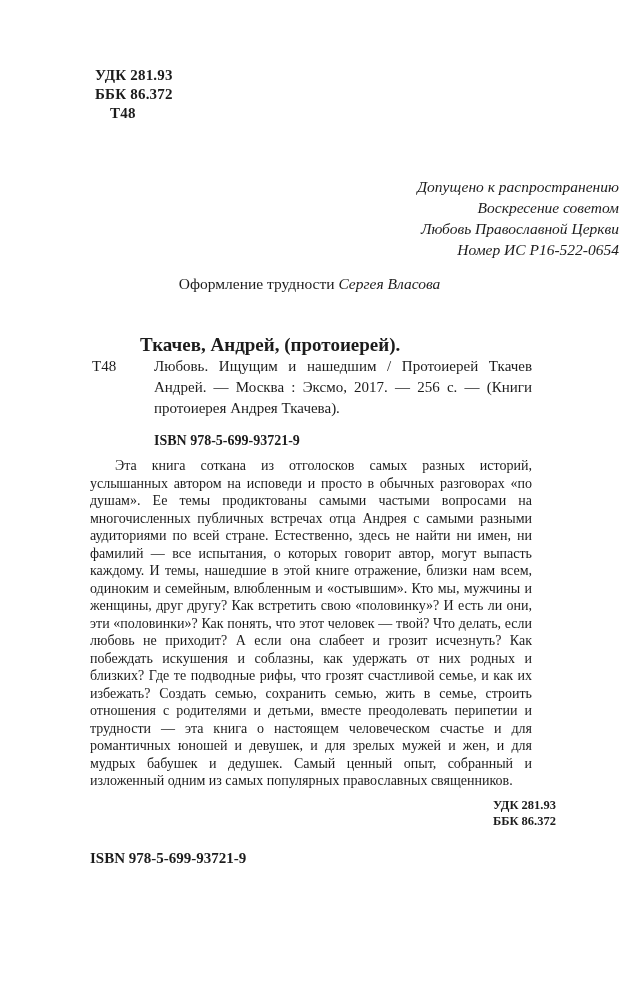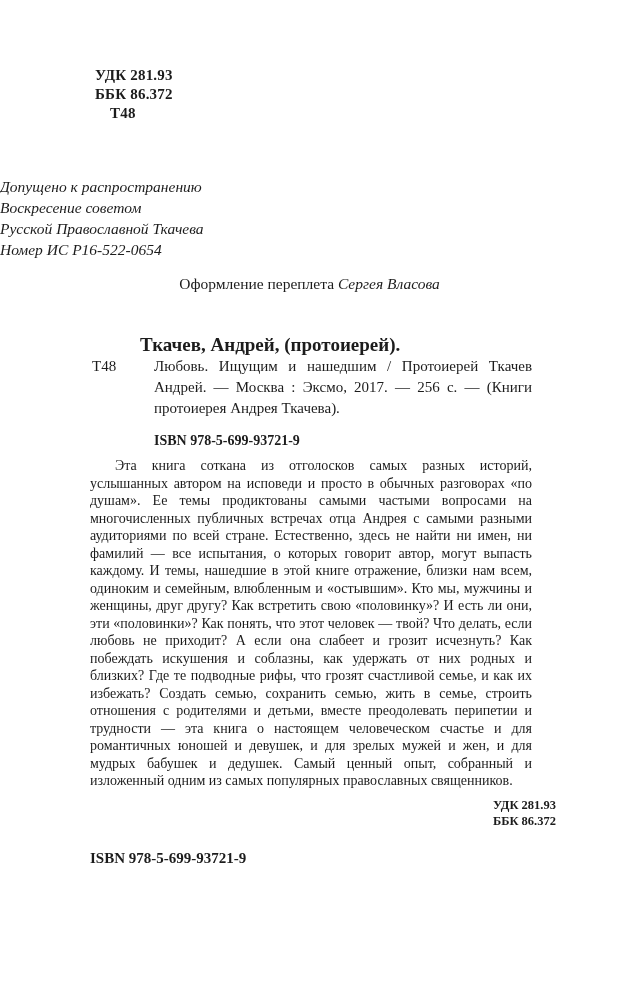--- a/index.html
+++ b/index.html
@@ -20,21 +20,21 @@
     margin: 66px 0 0 95px;
     font-weight: bold;
     font-size: 15px;
     line-height: 19px;
     letter-spacing: 0.2px;
   }
   .top-codes .t48 { padding-left: 15px; }
 
   .approval {
     margin-top: 53px;
-    text-align: left;
+    text-align: right;
     font-style: italic;
     font-size: 15.5px;
     line-height: 21px;
   }
   .design-credit {
     margin-top: 14px;
     text-align: center;
     font-size: 15.5px;
     line-height: 19px;
   }
@@ -111,26 +111,26 @@
 
   <div class="top-codes">
     <div>УДК 281.93</div>
     <div>ББК 86.372</div>
     <div class="t48">Т48</div>
   </div>
 
   <div class="approval">
     <div>Допущено к распространению</div>
     <div>Воскресение советом</div>
-    <div>Русской Православной Ткачева</div>
+    <div>Любовь Православной Церкви</div>
     <div>Номер ИС Р16-522-0654</div>
   </div>
 
   <div class="design-credit">
-    <span>Оформление переплета </span><span class="name">Сергея Власова</span>
+    <span>Оформление трудности </span><span class="name">Сергея Власова</span>
   </div>
 
   <div class="author-heading">Ткачев, Андрей, (протоиерей).</div>
 
   <div class="catalog">
     <span class="code">Т48</span>
     <span>Любовь. Ищущим и нашедшим / Протоиерей Ткачев Андрей. — Москва : Эксмо, 2017. — 256 с. — (Книги протоиерея Андрея Ткачева).</span>
   </div>
 
   <div class="isbn-line">ISBN 978-5-699-93721-9</div>

